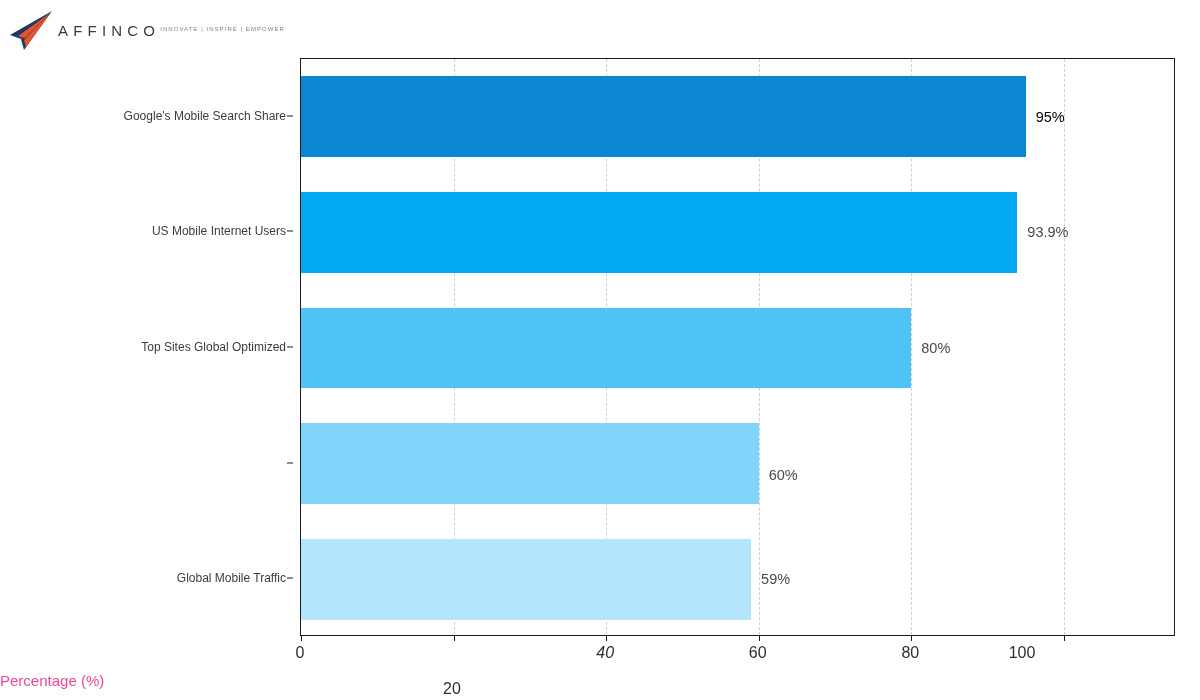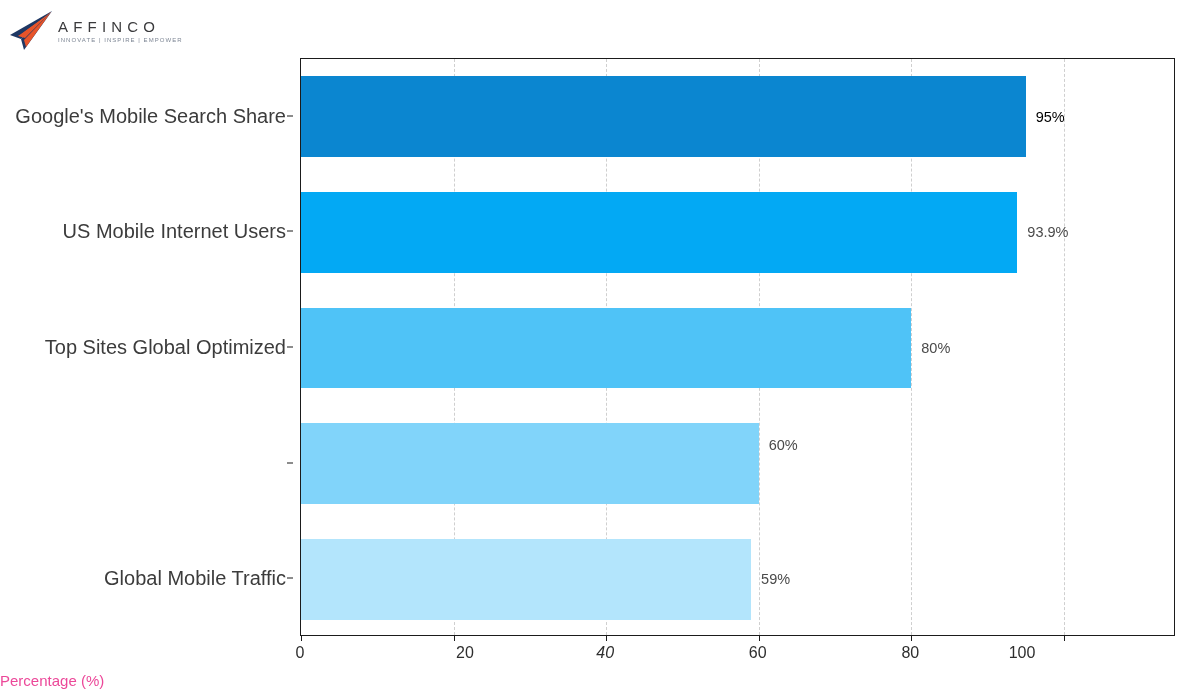--- a/index.html
+++ b/index.html
@@ -26,21 +26,21 @@
     align-items: center;
   }
   #brand-logo .mark {
     width: 46px;
     height: 44px;
     flex: 0 0 auto;
   }
   #brand-logo .wordmark {
     margin-left: 4px;
     display: flex;
-    flex-direction: column;
+    flex-direction: row;
     justify-content: center;
   }
   #brand-logo .brand-name {
     font-size: 15px;
     letter-spacing: 5.2px;
     color: #3a3a3c;
     font-family: "Liberation Sans", sans-serif;
     line-height: 1.05;
   }
   #brand-logo .brand-tagline {
@@ -118,21 +118,21 @@
   #y-axis-labels {
     position: absolute;
     left: 0;
     top: 58px;
     width: 293px;
     height: 578px;
   }
   .cat-label-row {
     position: absolute;
     right: 7px;
-    font-size: 20px;
+    font-size: 12px;
     color: #3c3c3c;
     white-space: nowrap;
     transform: translateY(-50%);
   }
   .cat-tick-row {
     position: absolute;
     right: 0;
     width: 6px;
     height: 0;
     border-top: 1.5px solid #1b1b1b;
@@ -184,36 +184,36 @@
         <div class="bar" style="top: 17.34px; width: 724.717px; height: 80.92px; background: rgb(11, 134, 208);"></div>
         <div class="bar" style="top: 132.94px; width: 716.325px; height: 80.92px; background: rgb(3, 169, 244);"></div>
         <div class="bar" style="top: 248.54px; width: 610.288px; height: 80.92px; background: rgb(79, 195, 247);"></div>
         <div class="bar" style="top: 364.14px; width: 457.716px; height: 80.92px; background: rgb(129, 212, 250);"></div>
         <div class="bar" style="top: 479.74px; width: 450.087px; height: 80.92px; background: rgb(179, 229, 252);"></div>
       </div>
     <div id="value-labels">
         <div class="bar-value-label" style="left: 734.717px; top: 57.8px; color: #000000;">95%</div>
         <div class="bar-value-label" style="left: 726.325px; top: 173.4px; color: rgb(74, 74, 74);">93.9%</div>
         <div class="bar-value-label" style="left: 620.288px; top: 289px; color: rgb(74, 74, 74);">80%</div>
-        <div class="bar-value-label" style="left: 467.716px; top: 386px; color: rgb(74, 74, 74);">60%</div>
+        <div class="bar-value-label" style="left: 467.716px; top: 416px; color: rgb(74, 74, 74);">60%</div>
         <div class="bar-value-label" style="left: 460.087px; top: 520.2px; color: rgb(74, 74, 74);">59%</div>
       </div>
     <div id="xtick-marks">
         <div class="xtick-mark" style="left: 0px;"></div>
         <div class="xtick-mark" style="left: 152.572px;"></div>
         <div class="xtick-mark" style="left: 305.144px;"></div>
         <div class="xtick-mark" style="left: 457.716px;"></div>
         <div class="xtick-mark" style="left: 610.288px;"></div>
         <div class="xtick-mark" style="left: 762.86px;"></div>
       </div>
   </div>
 
   <div id="xtick-labels">
       <div class="xtick-label" style="left: 300px;">0</div>
-      <div class="xtick-label" style="left: 465px;">20</div>
+      <div class="xtick-label" style="left: 452px; margin-top: 36px;">20</div>
       <div class="xtick-label" style="left: 605.144px; font-style: italic;">40</div>
       <div class="xtick-label" style="left: 757.716px;">60</div>
       <div class="xtick-label" style="left: 910.288px;">80</div>
       <div class="xtick-label" style="left: 1022px;">100</div>
     </div>
 
   <div id="x-axis-title">Percentage (%)</div>
 </div>
 
 </body></html>

